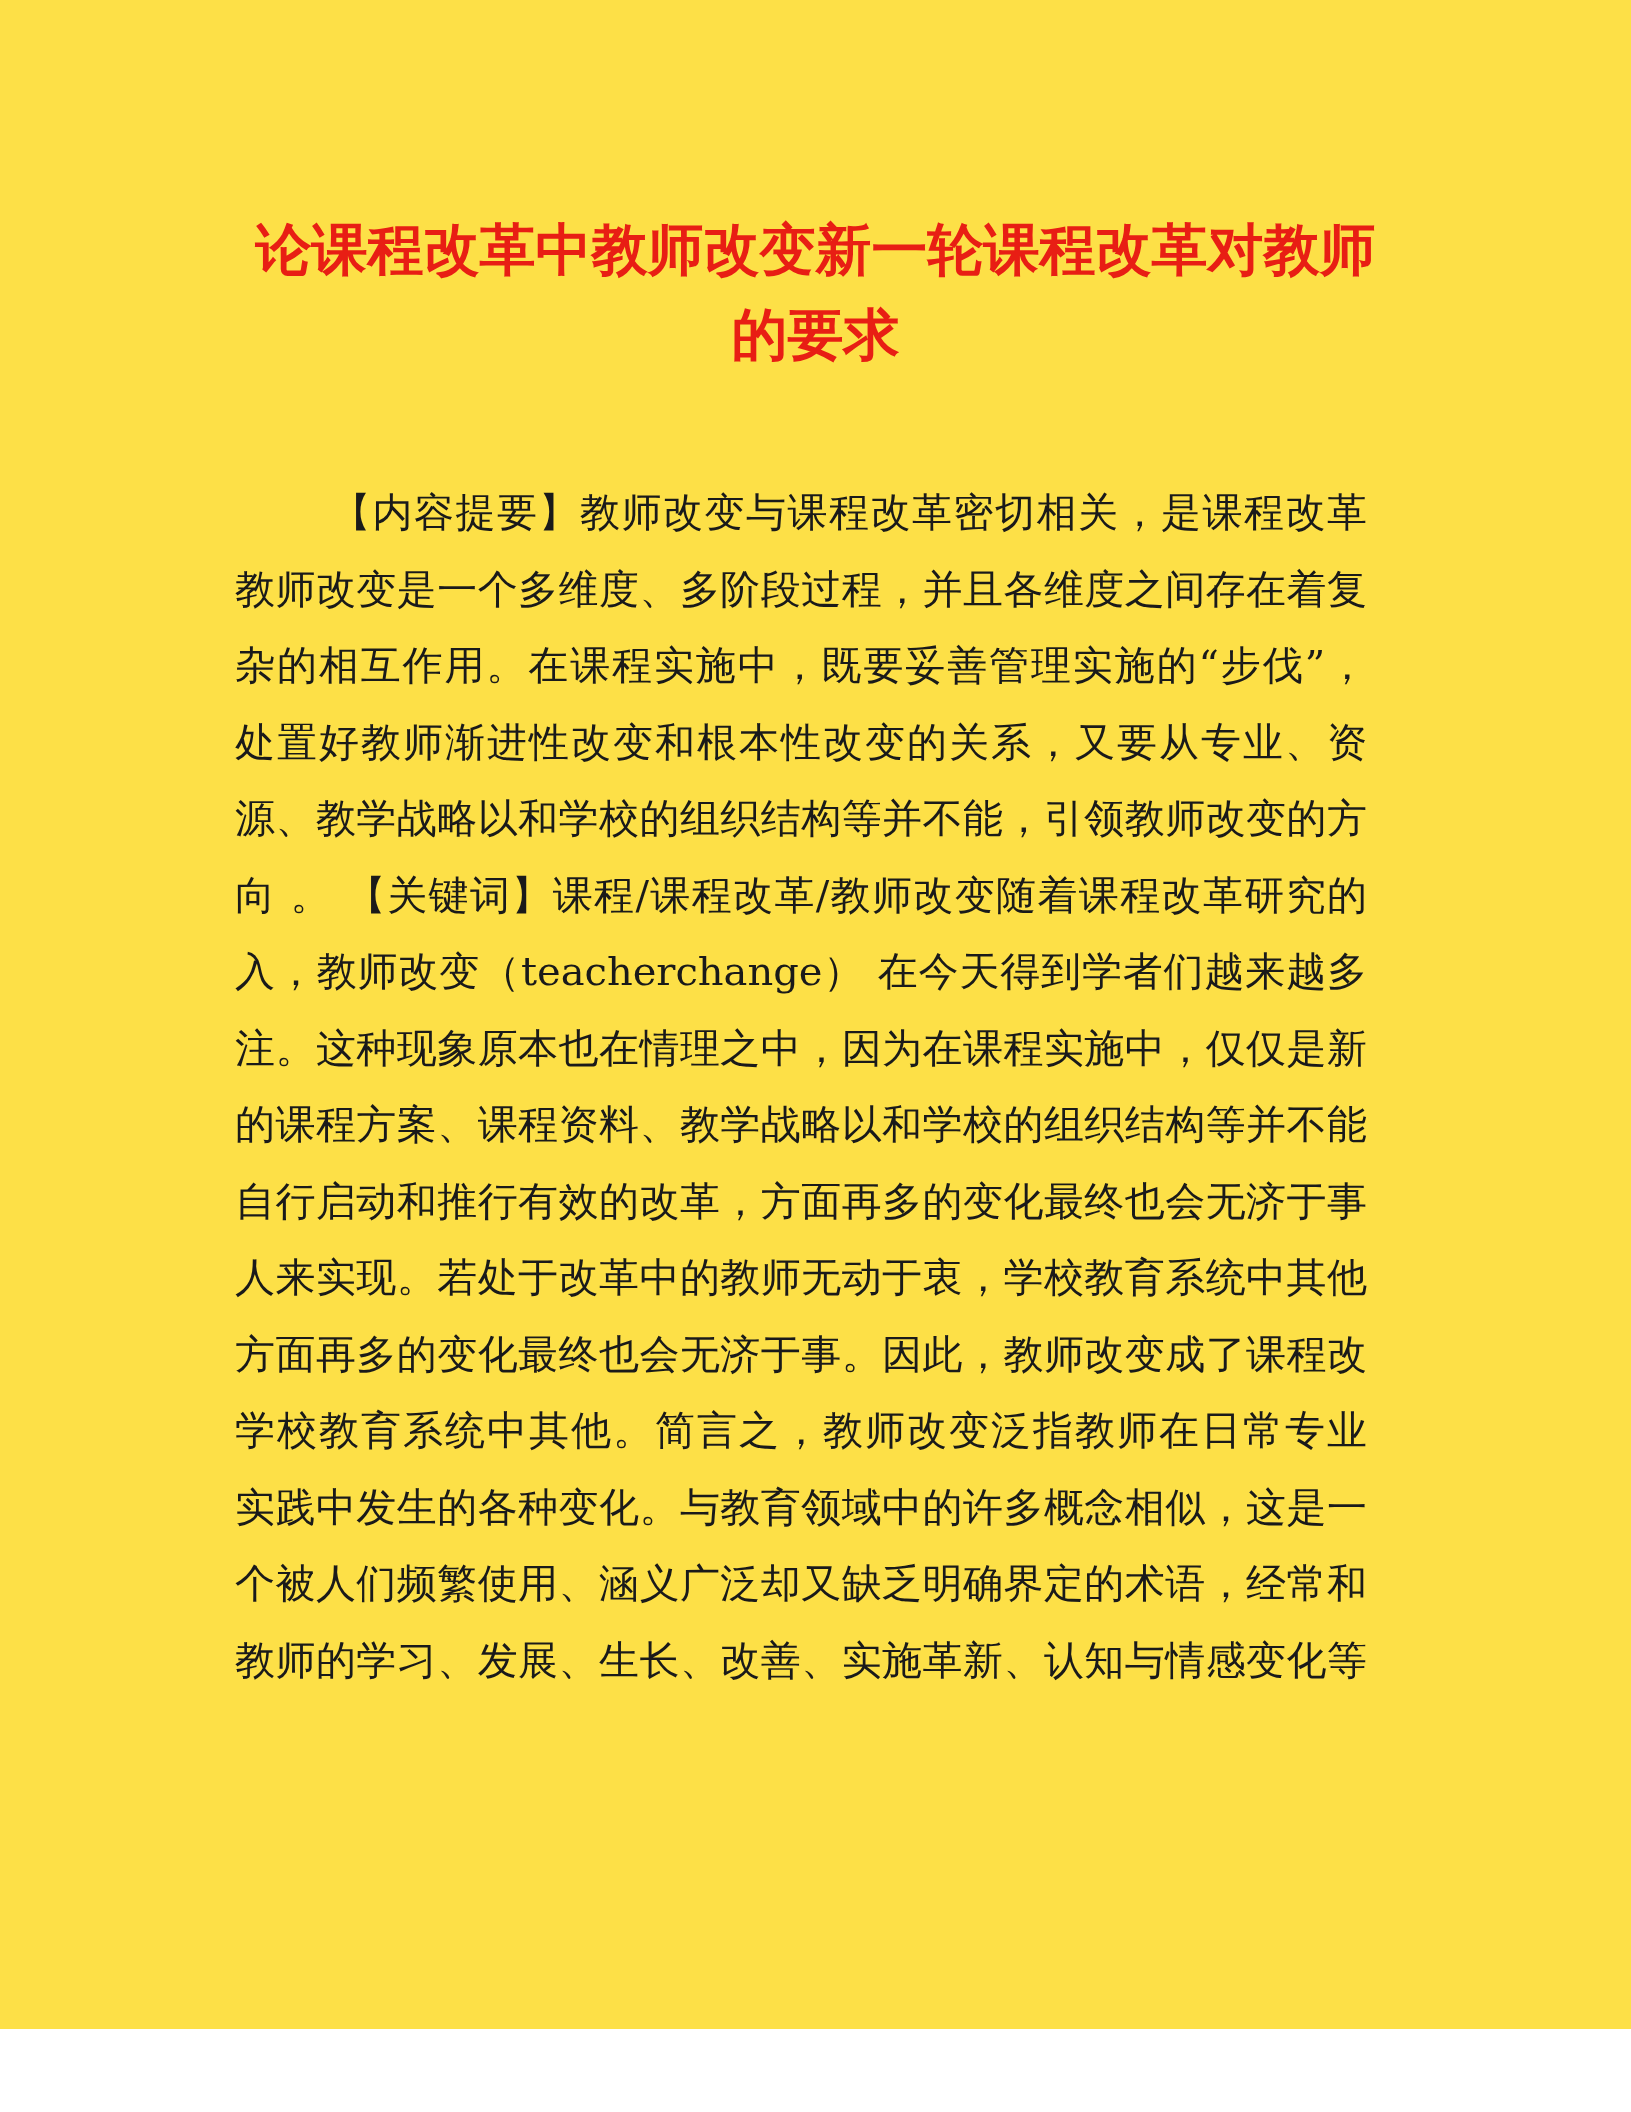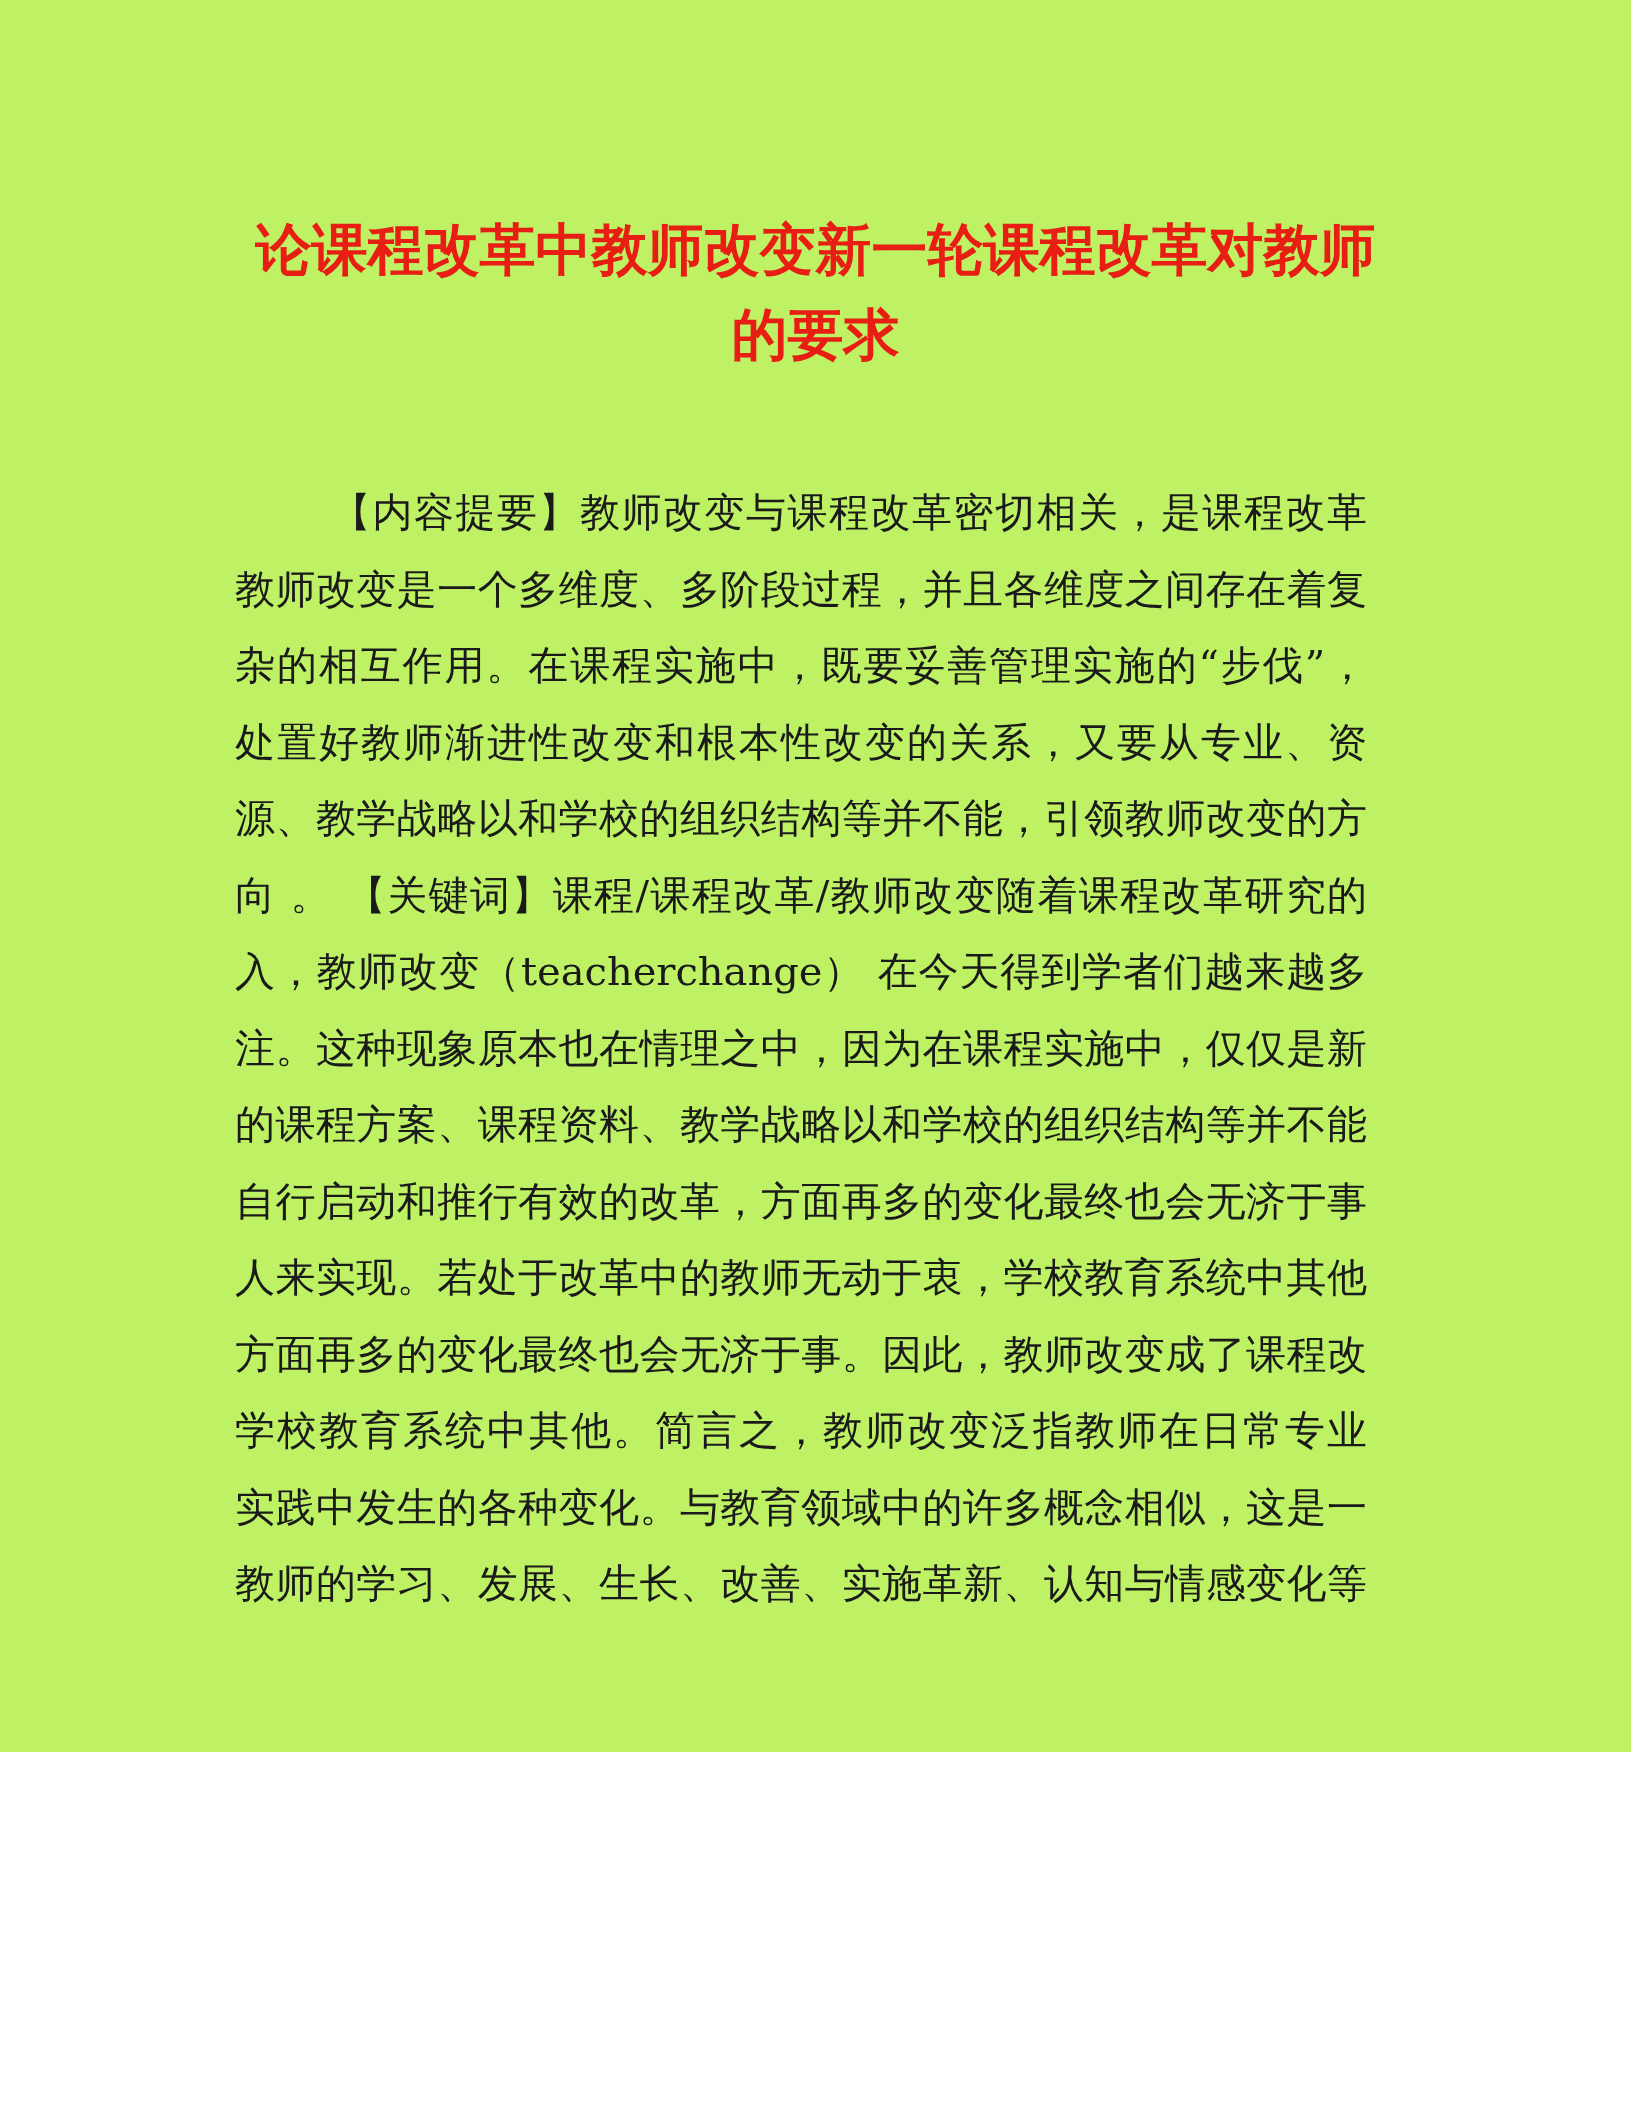--- a/index.html
+++ b/index.html
@@ -3,22 +3,22 @@
 <meta charset="utf-8">
 <style>
   html, body {
     margin: 0;
     padding: 0;
     background: #ffffff;
   }
   .page {
     position: relative;
     width: 1631px;
-    height: 1752px;
-    background: #bef264;
+    height: 2029px;
+    background: #fde047;
     overflow: hidden;
   }
   .title {
     position: absolute;
     top: 207px;
     left: 235px;
     width: 1161px;
     margin: 0;
     text-align: center;
     font-family: "Liberation Sans", "DejaVu Sans", sans-serif;
@@ -72,16 +72,17 @@
     <div class="text-line">源、教学战略以和学校的组织结构等并不能，引领教师改变的方</div>
     <div class="text-line">向 。 【关键词】课程/课程改革/教师改变随着课程改革研究的深</div>
     <div class="text-line">入，教师改变（teacherchange） 在今天得到学者们越来越多的关</div>
     <div class="text-line">注。这种现象原本也在情理之中，因为在课程实施中，仅仅是新</div>
     <div class="text-line">的课程方案、课程资料、教学战略以和学校的组织结构等并不能</div>
     <div class="text-line">自行启动和推行有效的改革，方面再多的变化最终也会无济于事</div>
     <div class="text-line">人来实现。若处于改革中的教师无动于衷，学校教育系统中其他</div>
     <div class="text-line">方面再多的变化最终也会无济于事。因此，教师改变成了课程改</div>
     <div class="text-line">学校教育系统中其他。简言之，教师改变泛指教师在日常专业</div>
     <div class="text-line">实践中发生的各种变化。与教育领域中的许多概念相似，这是一</div>
+    <div class="text-line">个被人们频繁使用、涵义广泛却又缺乏明确界定的术语，经常和</div>
     <div class="text-line">教师的学习、发展、生长、改善、实施革新、认知与情感变化等</div>
   </div>
 
 </div>
 
 </body></html>

